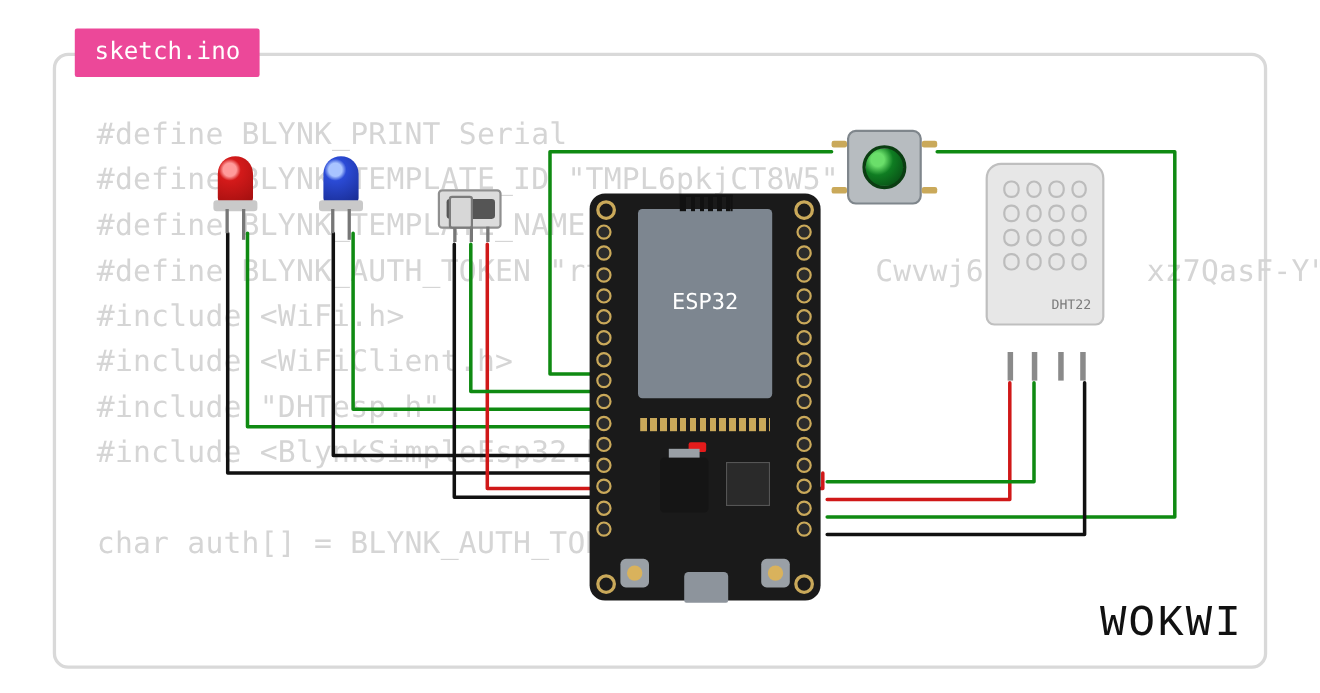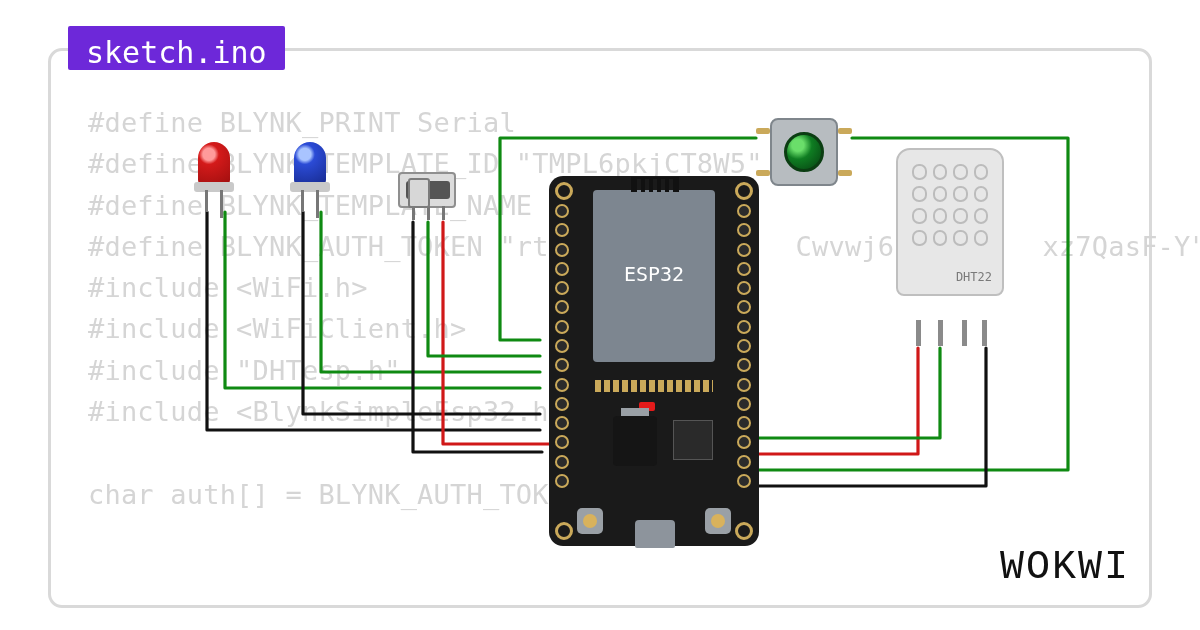--- a/index.html
+++ b/index.html
@@ -18,24 +18,24 @@
     width: 1104px;
     height: 560px;
     border: 3px solid #d9d9d9;
     border-radius: 14px;
     background: #fff;
   }
   .tab {
     position: absolute;
     left: 68px;
     top: 26px;
-    background: #6d28d9;
+    background: #ec4899;
     color: #fff;
-    font-size: 30px;
-    padding: 9px 18px 0;
+    font-size: 22px;
+    padding: 9px 18px 10px;
     font-family: Menlo, Consolas, monospace;
     border-radius: 2px;
     z-index: 20;
   }
   .code {
     position: absolute;
     left: 88px;
     top: 102px;
     font-family: Menlo, Consolas, monospace;
     font-size: 27px;
@@ -54,21 +54,20 @@
     letter-spacing: 2px;
     color: #111;
     z-index: 10;
   }
   
   .esp32 {
     position: absolute;
     left: 536px; top: 176px;
     width: 210px; height: 370px;
     z-index: 6;
-    margin-left: 13px;
   }
   .esp32 .pcb {
     position: absolute; inset: 0;
     background: #1a1a1a;
     border-radius: 14px;
   }
   .esp32 .shield {
     position: absolute;
     left: 44px; top: 14px;
     width: 122px; height: 172px;

